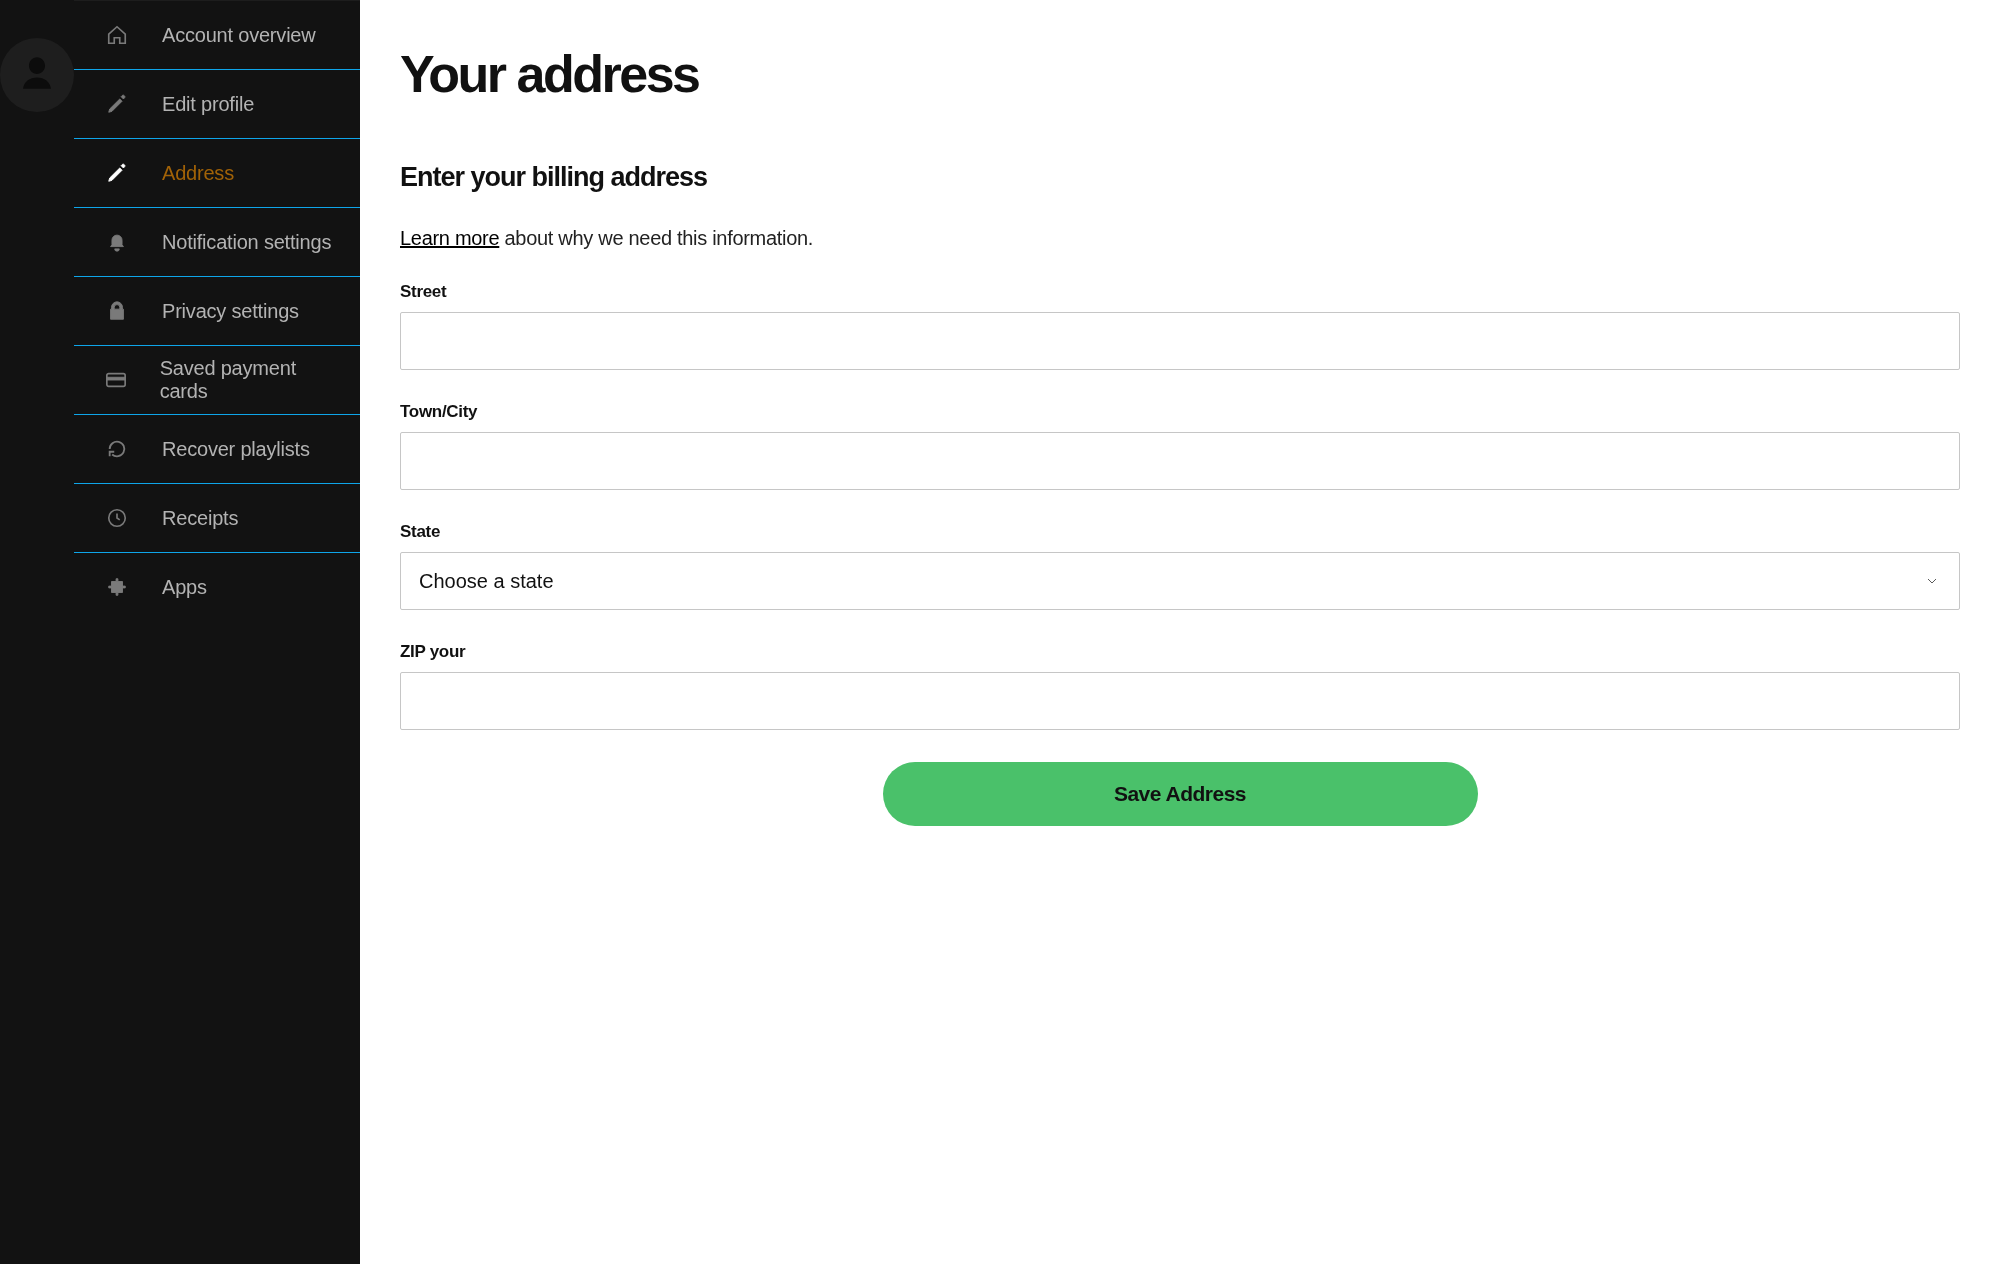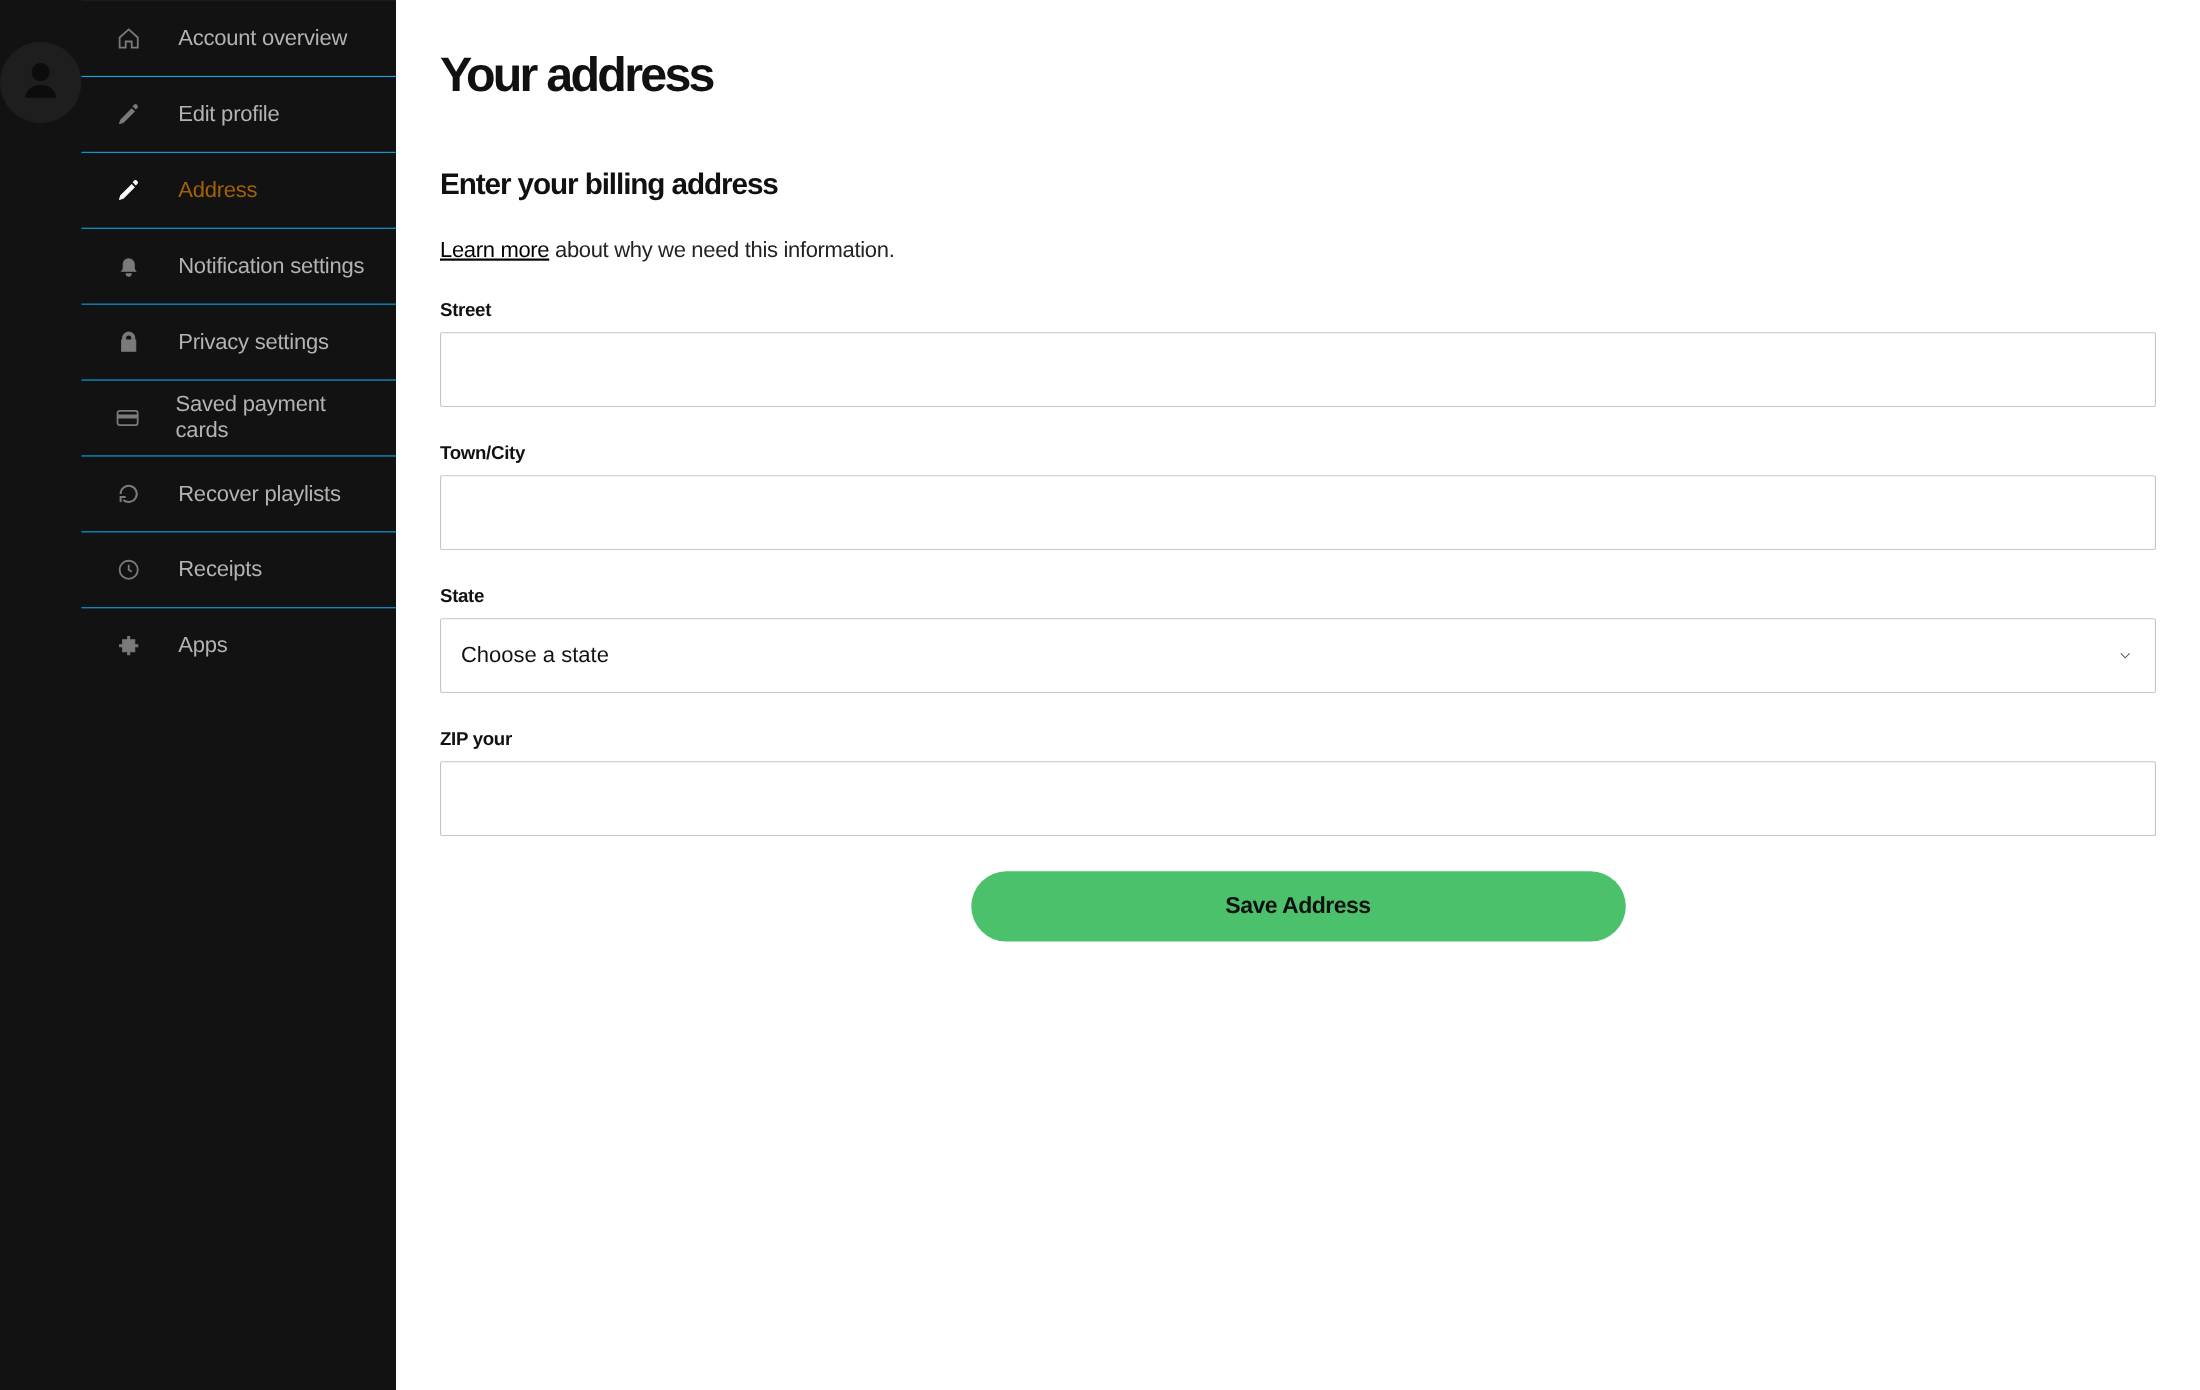--- a/index.html
+++ b/index.html
@@ -63,21 +63,21 @@
   .nav li.active .icon svg { fill: #fff; stroke: #fff; }
 
   
   .main {
     flex: 1;
     background: #fff;
     padding: 44px 40px 50px 40px;
     overflow: auto;
   }
   .page-title {
-    font-size: 44px;
+    font-size: 52px;
     font-weight: 800;
     letter-spacing: -2.5px;
     margin-bottom: 58px;
   }
   .section-title {
     font-size: 27px;
     font-weight: 800;
     letter-spacing: -1px;
     margin-bottom: 34px;
   }
@@ -95,21 +95,21 @@
   .form-group { margin-bottom: 32px; }
   .form-label {
     display: block;
     font-size: 17px;
     font-weight: 700;
     letter-spacing: -0.3px;
     margin-bottom: 10px;
   }
   .text-input, .select-field {
     width: 100%;
-    height: 68px;
+    height: 58px;
     border: 1px solid #c6c6c6;
     background: #fff;
     font-size: 20px;
     padding: 0 18px;
     border-radius: 2px;
     color: #111;
   }
   .select-field {
     position: relative;
     display: flex;

